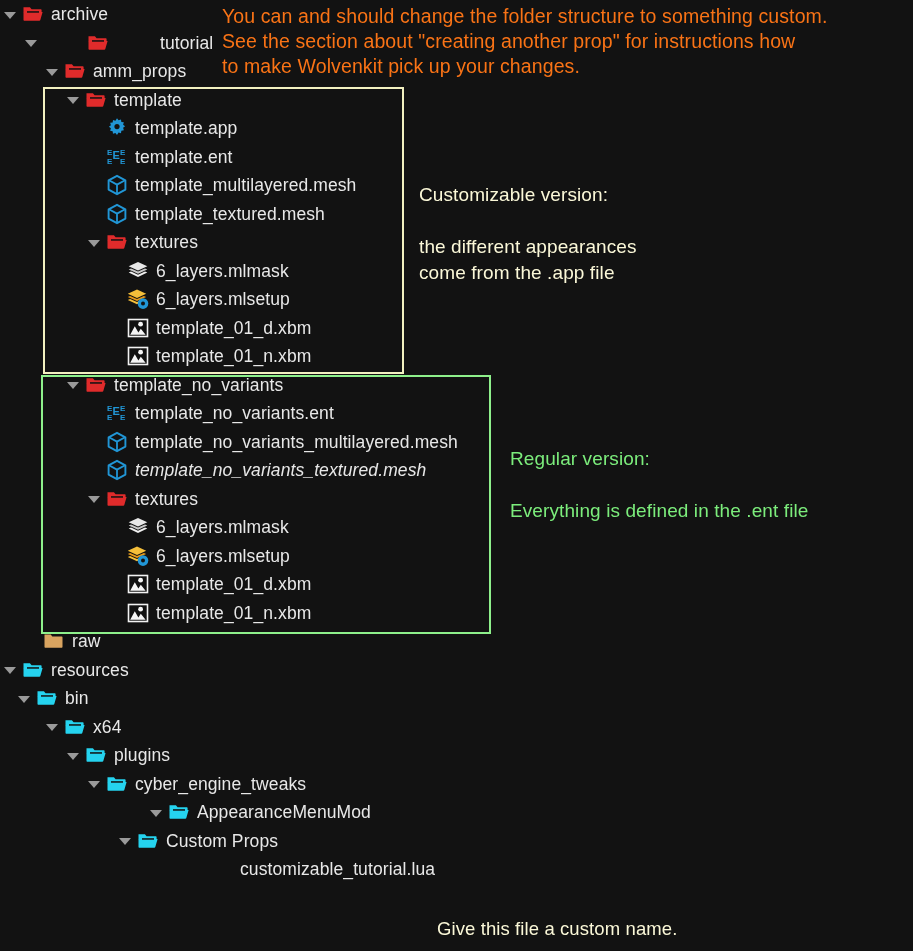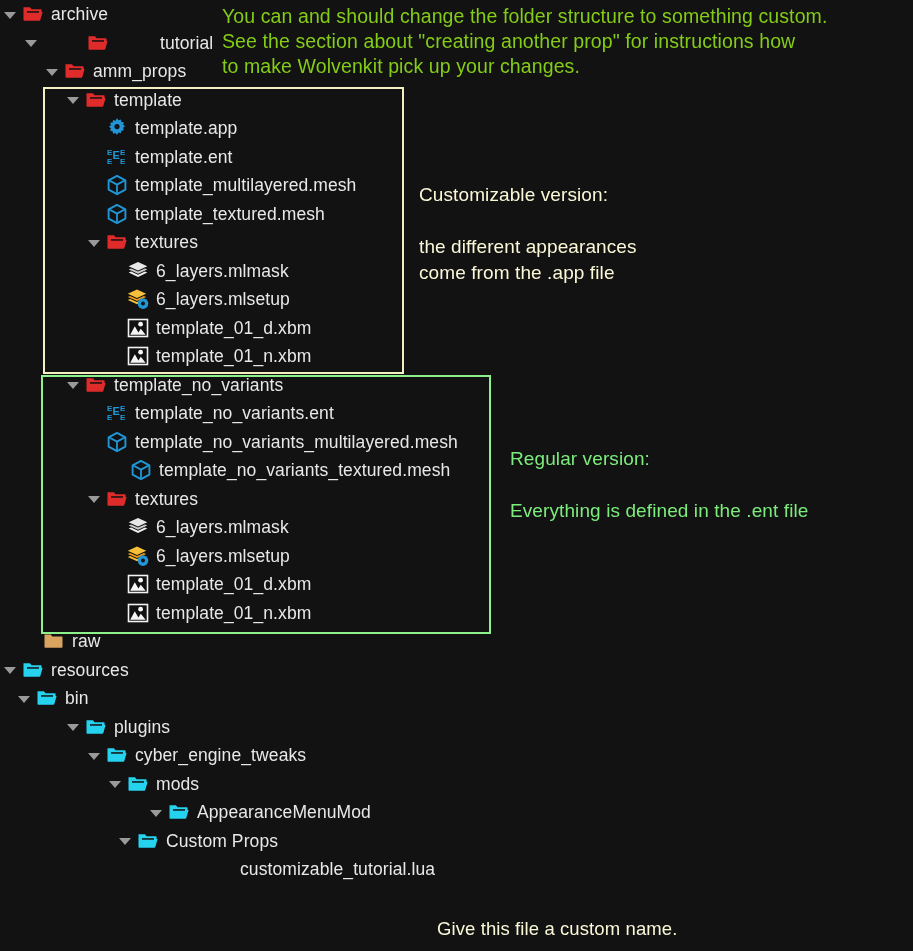--- a/index.html
+++ b/index.html
@@ -94,21 +94,21 @@
   .note {
     position: absolute;
     white-space: pre;
     line-height: 25px;
     letter-spacing: 0.1px;
   }
   #note-top {
     left: 222px;
     top: 4px;
     font-size: 19.5px;
-    color: #84cc16;
+    color: #f97316;
   }
   #note-customizable {
     left: 419px;
     top: 182px;
     font-size: 19px;
     color: #fbf8d8;
     line-height: 26px;
   }
   #note-regular {
     left: 510px;
@@ -304,21 +304,21 @@
     <div class="row" style="padding-left: 88px;">
       <span class="chev blank"></span>
       <span class="ico">
         <svg width="22" height="22" viewBox="0 0 22 22">
           <path d="M11 1.8l8.4 4.6v9.2L11 20.2 2.6 15.6V6.4z" fill="none" stroke="#2196d6" stroke-width="1.9" stroke-linejoin="round"></path>
           <path d="M2.9 6.2L11 10.6l8.1-4.4M11 10.6v9.3" fill="none" stroke="#2196d6" stroke-width="1.8" stroke-linejoin="round"></path>
         </svg>
       </span>
       <span class="label">template_no_variants_multilayered.mesh</span>
     </div>
-    <div class="row" style="padding-left: 112px;">
+    <div class="row" style="padding-left: 88px; font-style: italic;">
       <span class="chev blank"></span>
       <span class="ico">
         <svg width="22" height="22" viewBox="0 0 22 22">
           <path d="M11 1.8l8.4 4.6v9.2L11 20.2 2.6 15.6V6.4z" fill="none" stroke="#2196d6" stroke-width="1.9" stroke-linejoin="round"></path>
           <path d="M2.9 6.2L11 10.6l8.1-4.4M11 10.6v9.3" fill="none" stroke="#2196d6" stroke-width="1.8" stroke-linejoin="round"></path>
         </svg>
       </span>
       <span class="label">template_no_variants_textured.mesh</span>
     </div>
     <div class="row" style="padding-left: 88px;">
@@ -404,20 +404,31 @@
       <span class="chev"></span>
       <span class="ico">
         <svg width="22" height="22" viewBox="0 0 22 22">
           <path d="M1.5 4.2h6.4l1.7 2.1h9.0c.6 0 1.0.4 1.0 1.0v2.0H1.5z" fill="#25d3ef"></path>
           <path d="M1.5 9.0h19.1l-2.3 8.0c-.1.5-.5.8-1.0.8H2.5c-.6 0-1.0-.4-1.0-1.0z" fill="#25d3ef"></path>
           <rect x="5.0" y="8.2" width="12.0" height="1.5" fill="#121212"></rect>
         </svg>
       </span>
       <span class="label">bin</span>
     </div>
+    <div class="row" style="padding-left: 46px;">
+      <span class="chev"></span>
+      <span class="ico">
+        <svg width="22" height="22" viewBox="0 0 22 22">
+          <path d="M1.5 4.2h6.4l1.7 2.1h9.0c.6 0 1.0.4 1.0 1.0v2.0H1.5z" fill="#25d3ef"></path>
+          <path d="M1.5 9.0h19.1l-2.3 8.0c-.1.5-.5.8-1.0.8H2.5c-.6 0-1.0-.4-1.0-1.0z" fill="#25d3ef"></path>
+          <rect x="5.0" y="8.2" width="12.0" height="1.5" fill="#121212"></rect>
+        </svg>
+      </span>
+      <span class="label">x64</span>
+    </div>
     <div class="row" style="padding-left: 67px;">
       <span class="chev"></span>
       <span class="ico">
         <svg width="22" height="22" viewBox="0 0 22 22">
           <path d="M1.5 4.2h6.4l1.7 2.1h9.0c.6 0 1.0.4 1.0 1.0v2.0H1.5z" fill="#25d3ef"></path>
           <path d="M1.5 9.0h19.1l-2.3 8.0c-.1.5-.5.8-1.0.8H2.5c-.6 0-1.0-.4-1.0-1.0z" fill="#25d3ef"></path>
           <rect x="5.0" y="8.2" width="12.0" height="1.5" fill="#121212"></rect>
         </svg>
       </span>
       <span class="label">plugins</span>
@@ -425,31 +436,20 @@
     <div class="row" style="padding-left: 88px;">
       <span class="chev"></span>
       <span class="ico">
         <svg width="22" height="22" viewBox="0 0 22 22">
           <path d="M1.5 4.2h6.4l1.7 2.1h9.0c.6 0 1.0.4 1.0 1.0v2.0H1.5z" fill="#25d3ef"></path>
           <path d="M1.5 9.0h19.1l-2.3 8.0c-.1.5-.5.8-1.0.8H2.5c-.6 0-1.0-.4-1.0-1.0z" fill="#25d3ef"></path>
           <rect x="5.0" y="8.2" width="12.0" height="1.5" fill="#121212"></rect>
         </svg>
       </span>
       <span class="label">cyber_engine_tweaks</span>
-    </div>
-    <div class="row" style="padding-left: 109px;">
-      <span class="chev"></span>
-      <span class="ico">
-        <svg width="22" height="22" viewBox="0 0 22 22">
-          <path d="M1.5 4.2h6.4l1.7 2.1h9.0c.6 0 1.0.4 1.0 1.0v2.0H1.5z" fill="#25d3ef"></path>
-          <path d="M1.5 9.0h19.1l-2.3 8.0c-.1.5-.5.8-1.0.8H2.5c-.6 0-1.0-.4-1.0-1.0z" fill="#25d3ef"></path>
-          <rect x="5.0" y="8.2" width="12.0" height="1.5" fill="#121212"></rect>
-        </svg>
-      </span>
-      <span class="label">mods</span>
     </div>
     <div class="row" style="padding-left: 130px; margin-left: 20px;">
       <span class="chev"></span>
       <span class="ico">
         <svg width="22" height="22" viewBox="0 0 22 22">
           <path d="M1.5 4.2h6.4l1.7 2.1h9.0c.6 0 1.0.4 1.0 1.0v2.0H1.5z" fill="#25d3ef"></path>
           <path d="M1.5 9.0h19.1l-2.3 8.0c-.1.5-.5.8-1.0.8H2.5c-.6 0-1.0-.4-1.0-1.0z" fill="#25d3ef"></path>
           <rect x="5.0" y="8.2" width="12.0" height="1.5" fill="#121212"></rect>
         </svg>
       </span>

